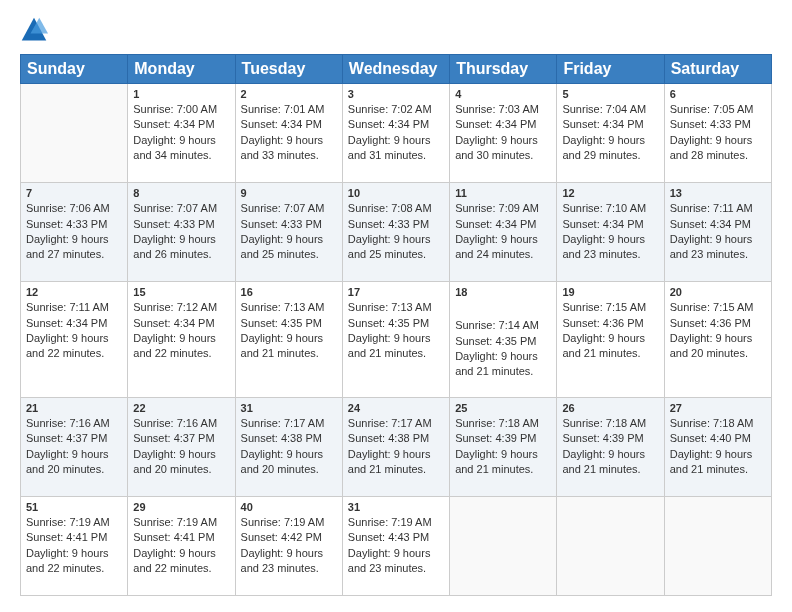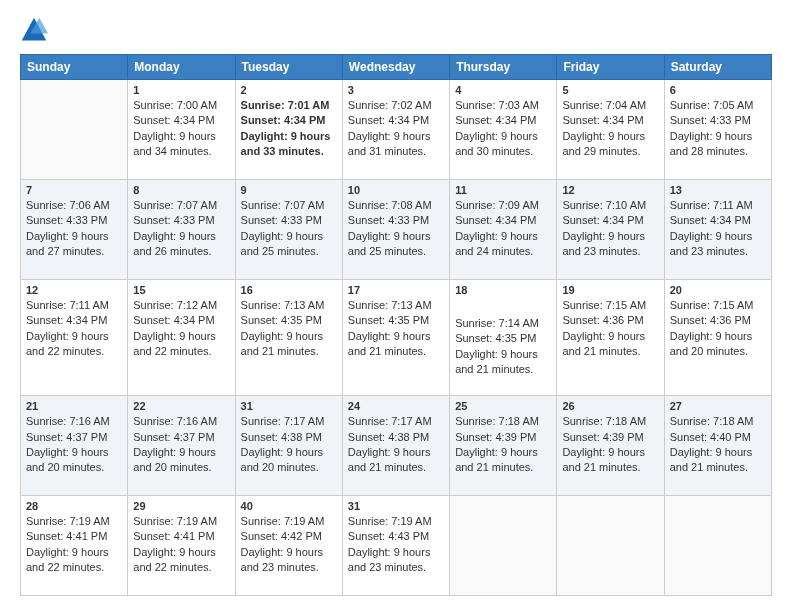--- a/index.html
+++ b/index.html
@@ -53,21 +53,21 @@
       color: #555;
     }
     .calendar {
       width: 100%;
       border-collapse: collapse;
       flex: 1;
     }
     .calendar th {
       background: #3a7fc1;
       color: #fff;
-      font-size: 12px;
+      font-size: 16px;
       font-weight: bold;
       padding: 5px 6px;
       text-align: left;
       border: 1px solid #2a6aab;
     }
     .calendar td {
       vertical-align: top;
       border: 1px solid #ccc;
       padding: 4px 5px;
       font-size: 9.5px;
@@ -135,21 +135,21 @@
           <td class="empty"></td>
           <td>
             <span class="day-number">1</span>
             <div class="day-info" style="white-space: pre-line;">Sunrise: 7:00 AM
 Sunset: 4:34 PM
 Daylight: 9 hours
 and 34 minutes.</div>
           </td>
           <td>
             <span class="day-number">2</span>
-            <div class="day-info" style="white-space: pre-line; font-weight: bold;">Sunrise: 7:01 AM
+            <div class="day-info" style="white-space: pre-line;">Sunrise: 7:01 AM
 Sunset: 4:34 PM
 Daylight: 9 hours
 and 33 minutes.</div>
           </td>
           <td>
             <span class="day-number">3</span>
             <div class="day-info" style="white-space: pre-line;">Sunrise: 7:02 AM
 Sunset: 4:34 PM
 Daylight: 9 hours
 and 31 minutes.</div>
@@ -324,21 +324,21 @@
           <td class="row-shade">
             <span class="day-number">27</span>
             <div class="day-info" style="white-space: pre-line;">Sunrise: 7:18 AM
 Sunset: 4:40 PM
 Daylight: 9 hours
 and 21 minutes.</div>
           </td>
         </tr>
         <tr>
           <td>
-            <span class="day-number">28</span>
+            <span class="day-number">51</span>
             <div class="day-info" style="white-space: pre-line;">Sunrise: 7:19 AM
 Sunset: 4:41 PM
 Daylight: 9 hours
 and 22 minutes.</div>
           </td>
           <td>
             <span class="day-number">29</span>
             <div class="day-info" style="white-space: pre-line;">Sunrise: 7:19 AM
 Sunset: 4:41 PM
 Daylight: 9 hours

